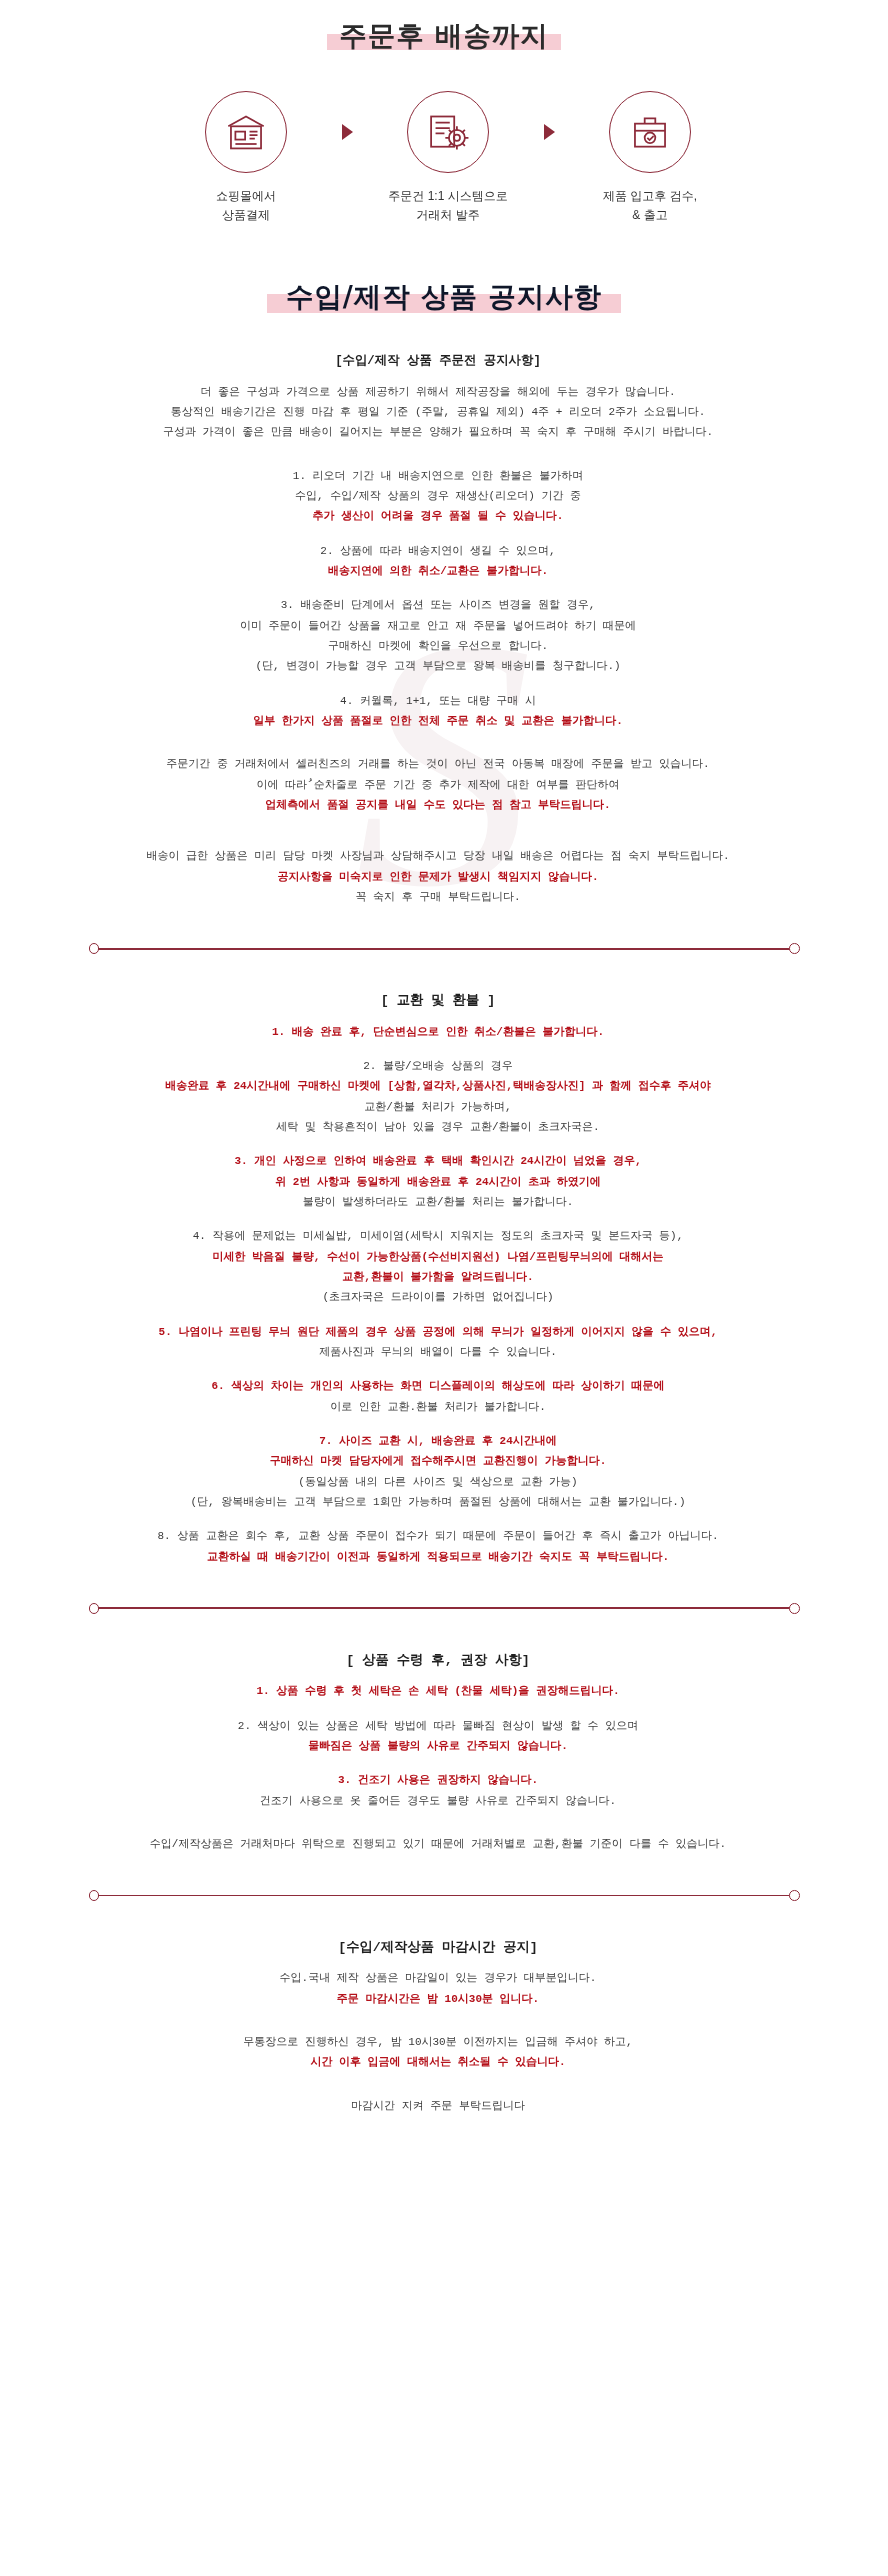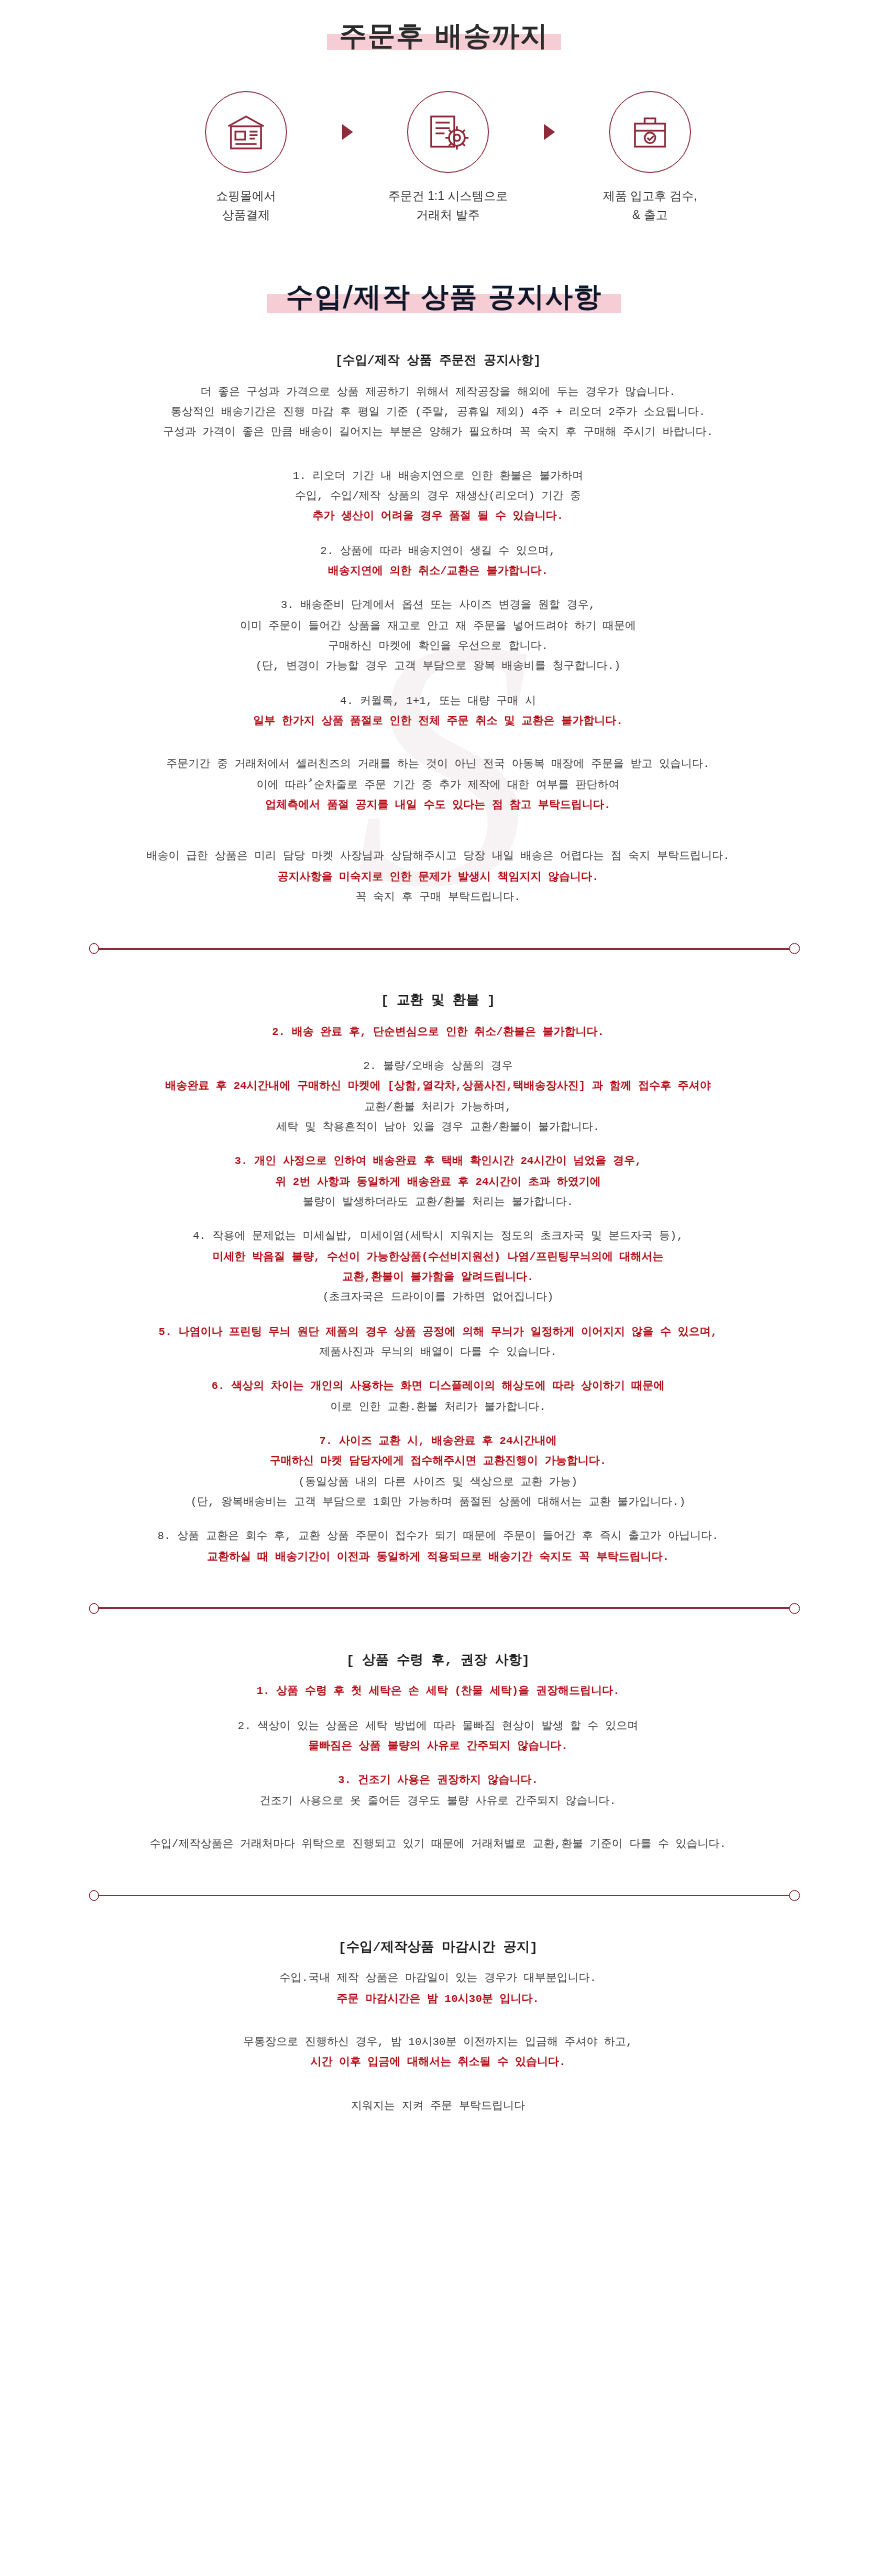--- a/index.html
+++ b/index.html
@@ -314,28 +314,28 @@
   <div class="divider">
     <div class="bar"></div>
       <div class="dot l"></div>
       <div class="dot r"></div>
   </div>
 
   <div class="content">
     <div class="block">
       <div class="b-head big">[ 교환 및 환불 ]</div>
 
-      <p class="line em">2. 배송 완료 후, 단순변심으로 인한 취소/환불은 불가합니다.</p>
+      <p class="line em">1. 배송 완료 후, 단순변심으로 인한 취소/환불은 불가합니다.</p>
 
       <div class="gap"></div>
 
       <p class="line">2. 불량/오배송 상품의 경우</p>
       <p class="line em">배송완료 후 24시간내에 구매하신 마켓에 [상함,열각차,상품사진,택배송장사진] 과 함께 접수후 주셔야</p>
       <p class="line">교환/환불 처리가 가능하며,</p>
-      <p class="line">세탁 및 착용흔적이 남아 있을 경우 교환/환불이 불가합니다.</p>
+      <p class="line">세탁 및 착용흔적이 남아 있을 경우 교환/환불이 초크자국은.</p>
 
       <div class="gap"></div>
 
       <p class="line em">3. 개인 사정으로 인하여 배송완료 후 택배 확인시간 24시간이 넘었을 경우,</p>
       <p class="line em">위 2번 사항과 동일하게 배송완료 후 24시간이 초과 하였기에</p>
       <p class="line">불량이 발생하더라도 교환/환불 처리는 불가합니다.</p>
 
       <div class="gap"></div>
 
       <p class="line">4. 작용에 문제없는 미세실밥, 미세이염(세탁시 지워지는 정도의 초크자국 및 본드자국 등),</p>
@@ -408,18 +408,18 @@
       <p class="line">수입.국내 제작 상품은 마감일이 있는 경우가 대부분입니다.</p>
       <p class="line em">주문 마감시간은 밤 10시30분 입니다.</p>
 
       <div class="gap-l"></div>
 
       <p class="line">무통장으로 진행하신 경우, 밤 10시30분 이전까지는 입금해 주셔야 하고,</p>
       <p class="line em">시간 이후 입금에 대해서는 취소될 수 있습니다.</p>
 
       <div class="gap-l"></div>
 
-      <p class="line">지워지는 지켜 주문 부탁드립니다</p>
+      <p class="line">마감시간 지켜 주문 부탁드립니다</p>
     </div>
   </div>
 
 </div>
 
 
 </body></html>

